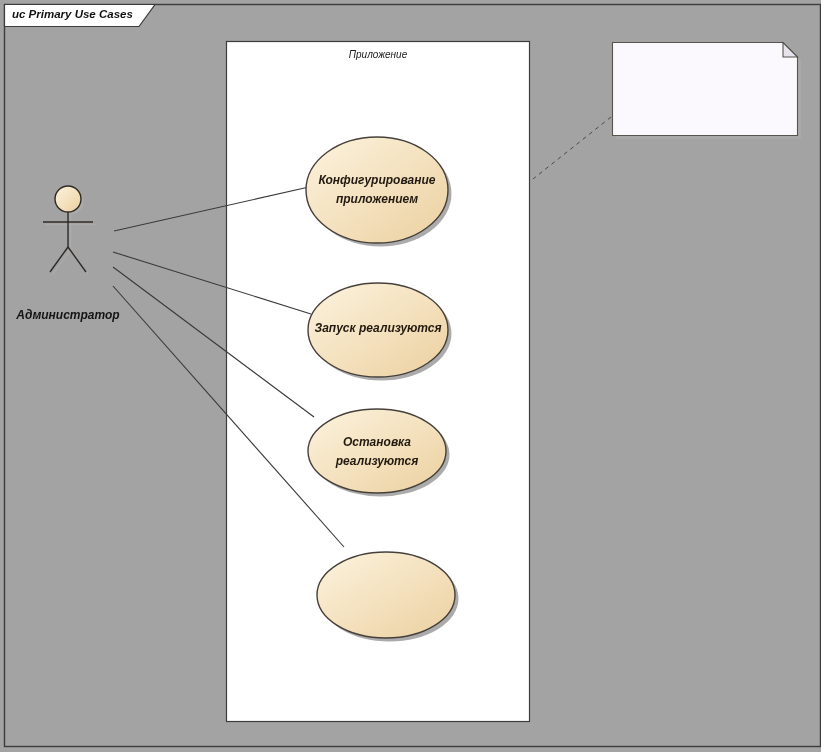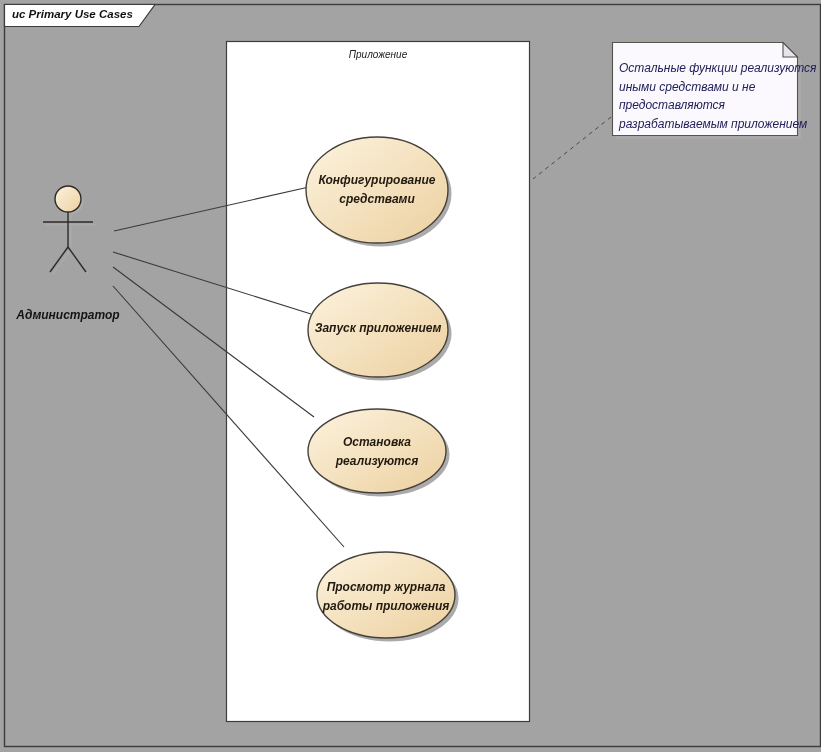--- a/index.html
+++ b/index.html
@@ -98,25 +98,19 @@
     </g>
   </svg>
 
   <div class="lbl frame-tab-label">uc Primary Use Cases</div>
 
   <div class="lbl boundary-label">Приложение</div>
 
   <div class="lbl actor-label">Администратор</div>
 
   <div class="lbl uc-label" style="left:377px;top:190px">Конфигурирование
-средствами</div>
-  <div class="lbl uc-label" style="left:378px;top:328px">Запуск приложением</div>
+приложением</div>
+  <div class="lbl uc-label" style="left:378px;top:328px">Запуск реализуются</div>
   <div class="lbl uc-label" style="left:377px;top:452px">Остановка
 реализуются</div>
-  <div class="lbl uc-label" style="left:386px;top:597px">Просмотр журнала
-работы приложения</div>
 
-  <div class="lbl note-label">Остальные функции реализуются
-иными средствами и не
-предоставляются
-разрабатываемым приложением</div>
 
 </div>
 
 </body></html>

